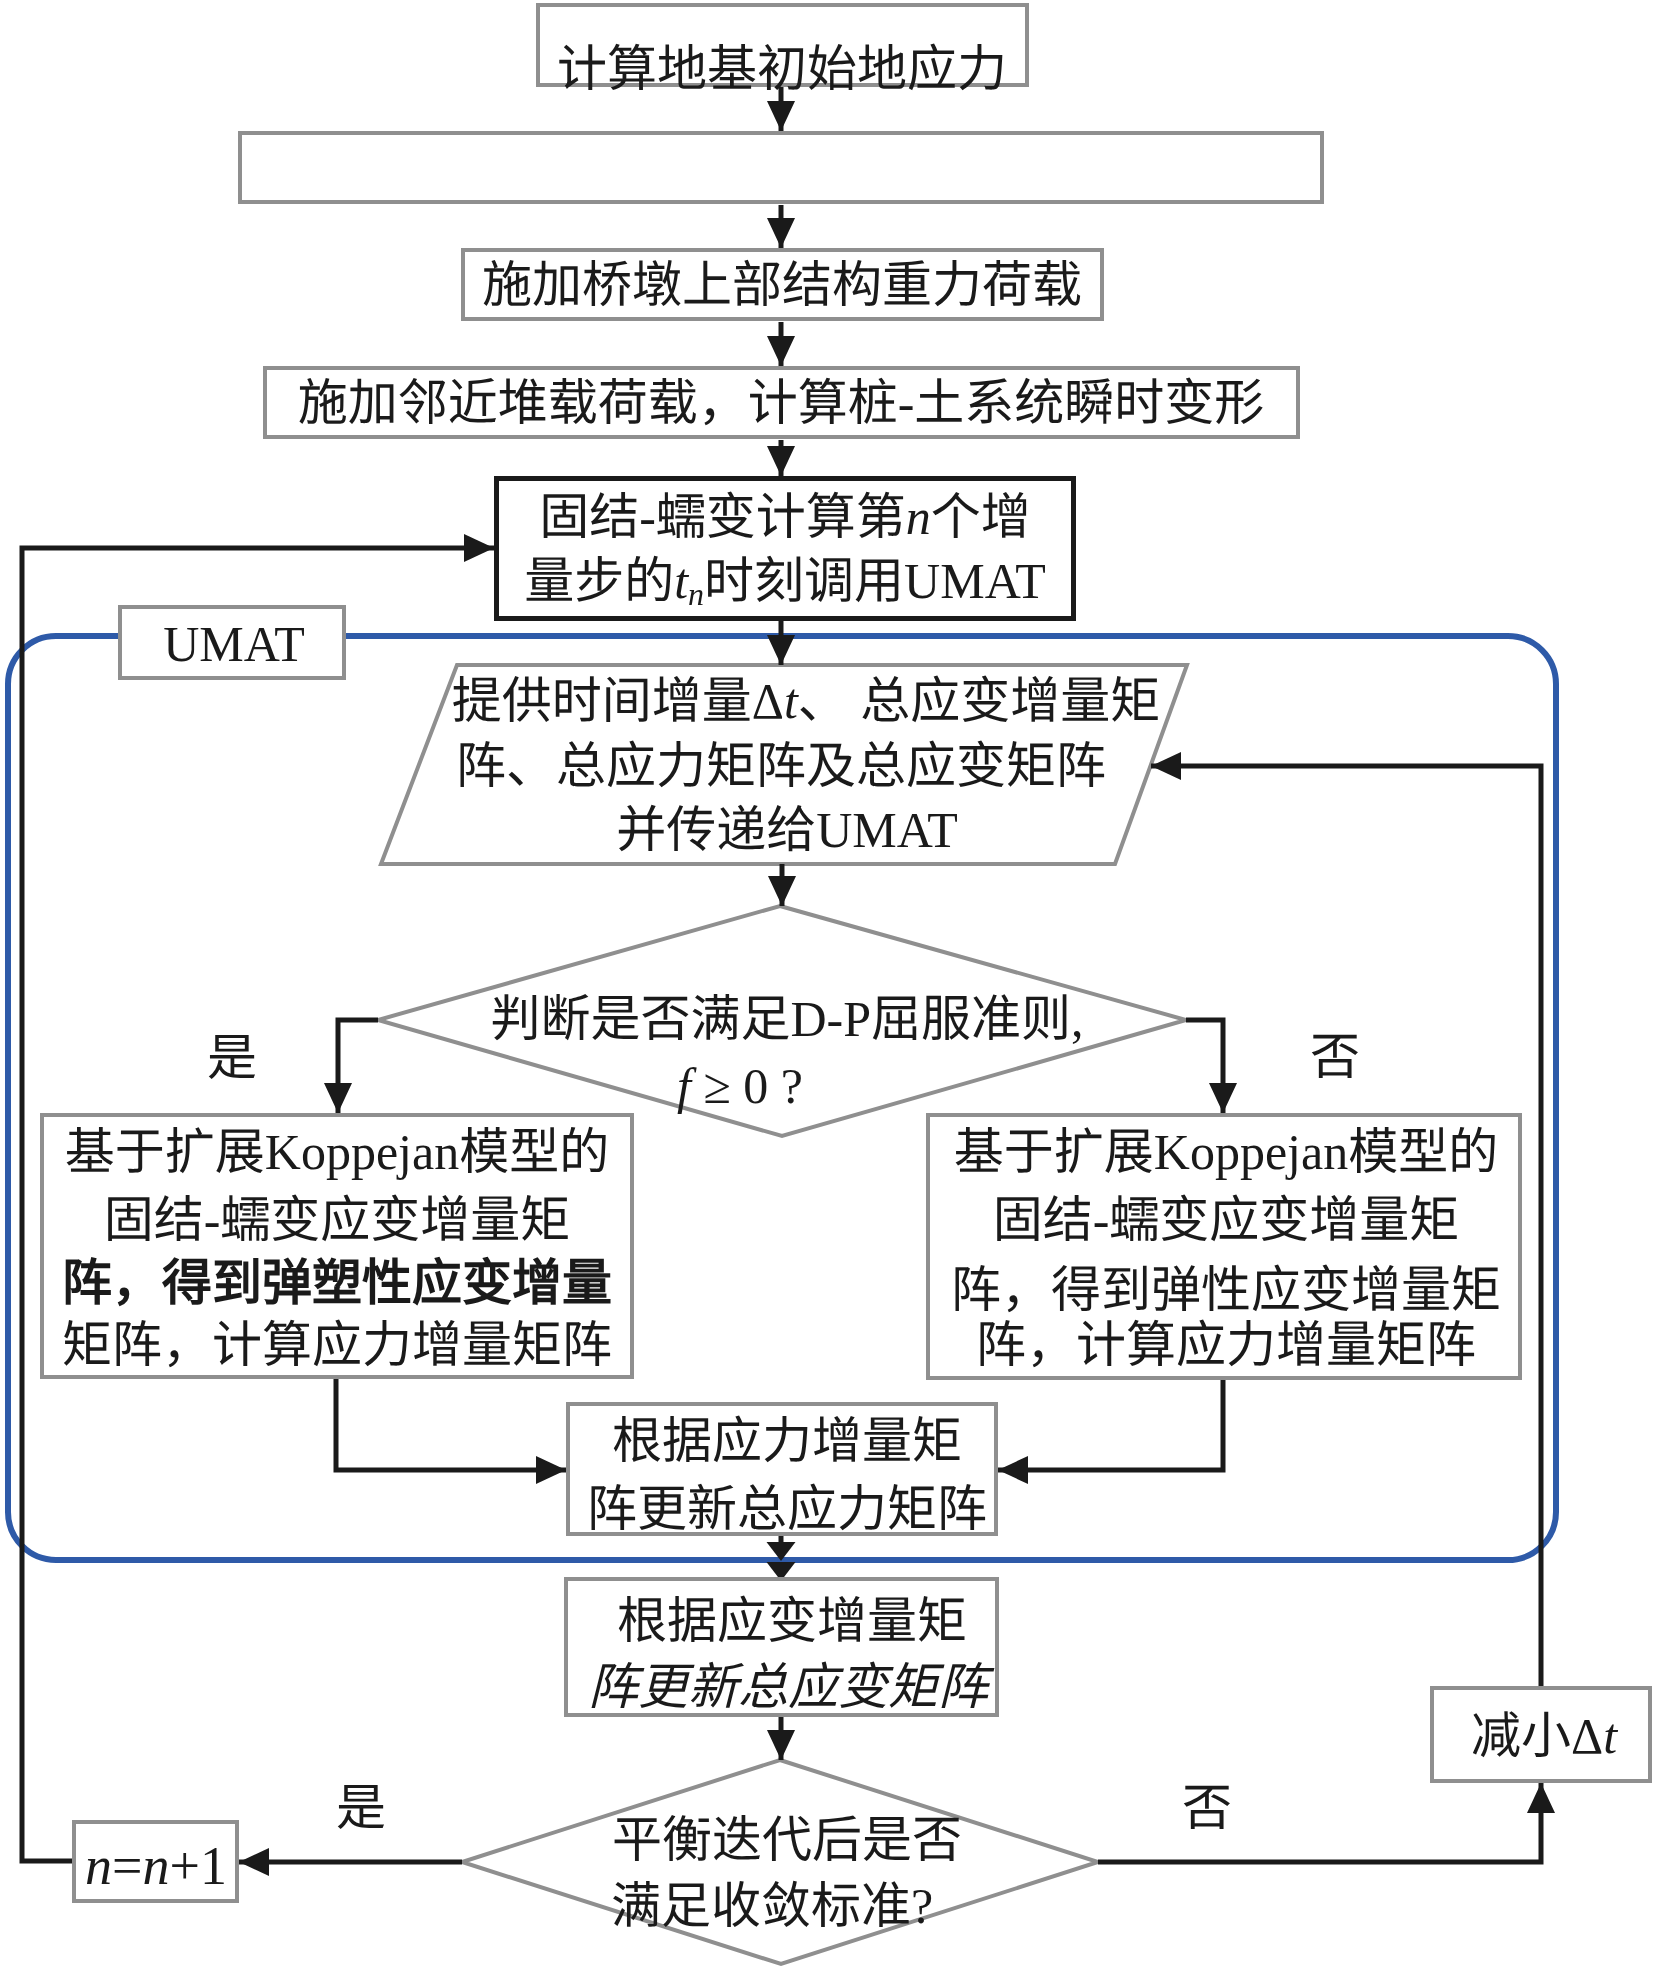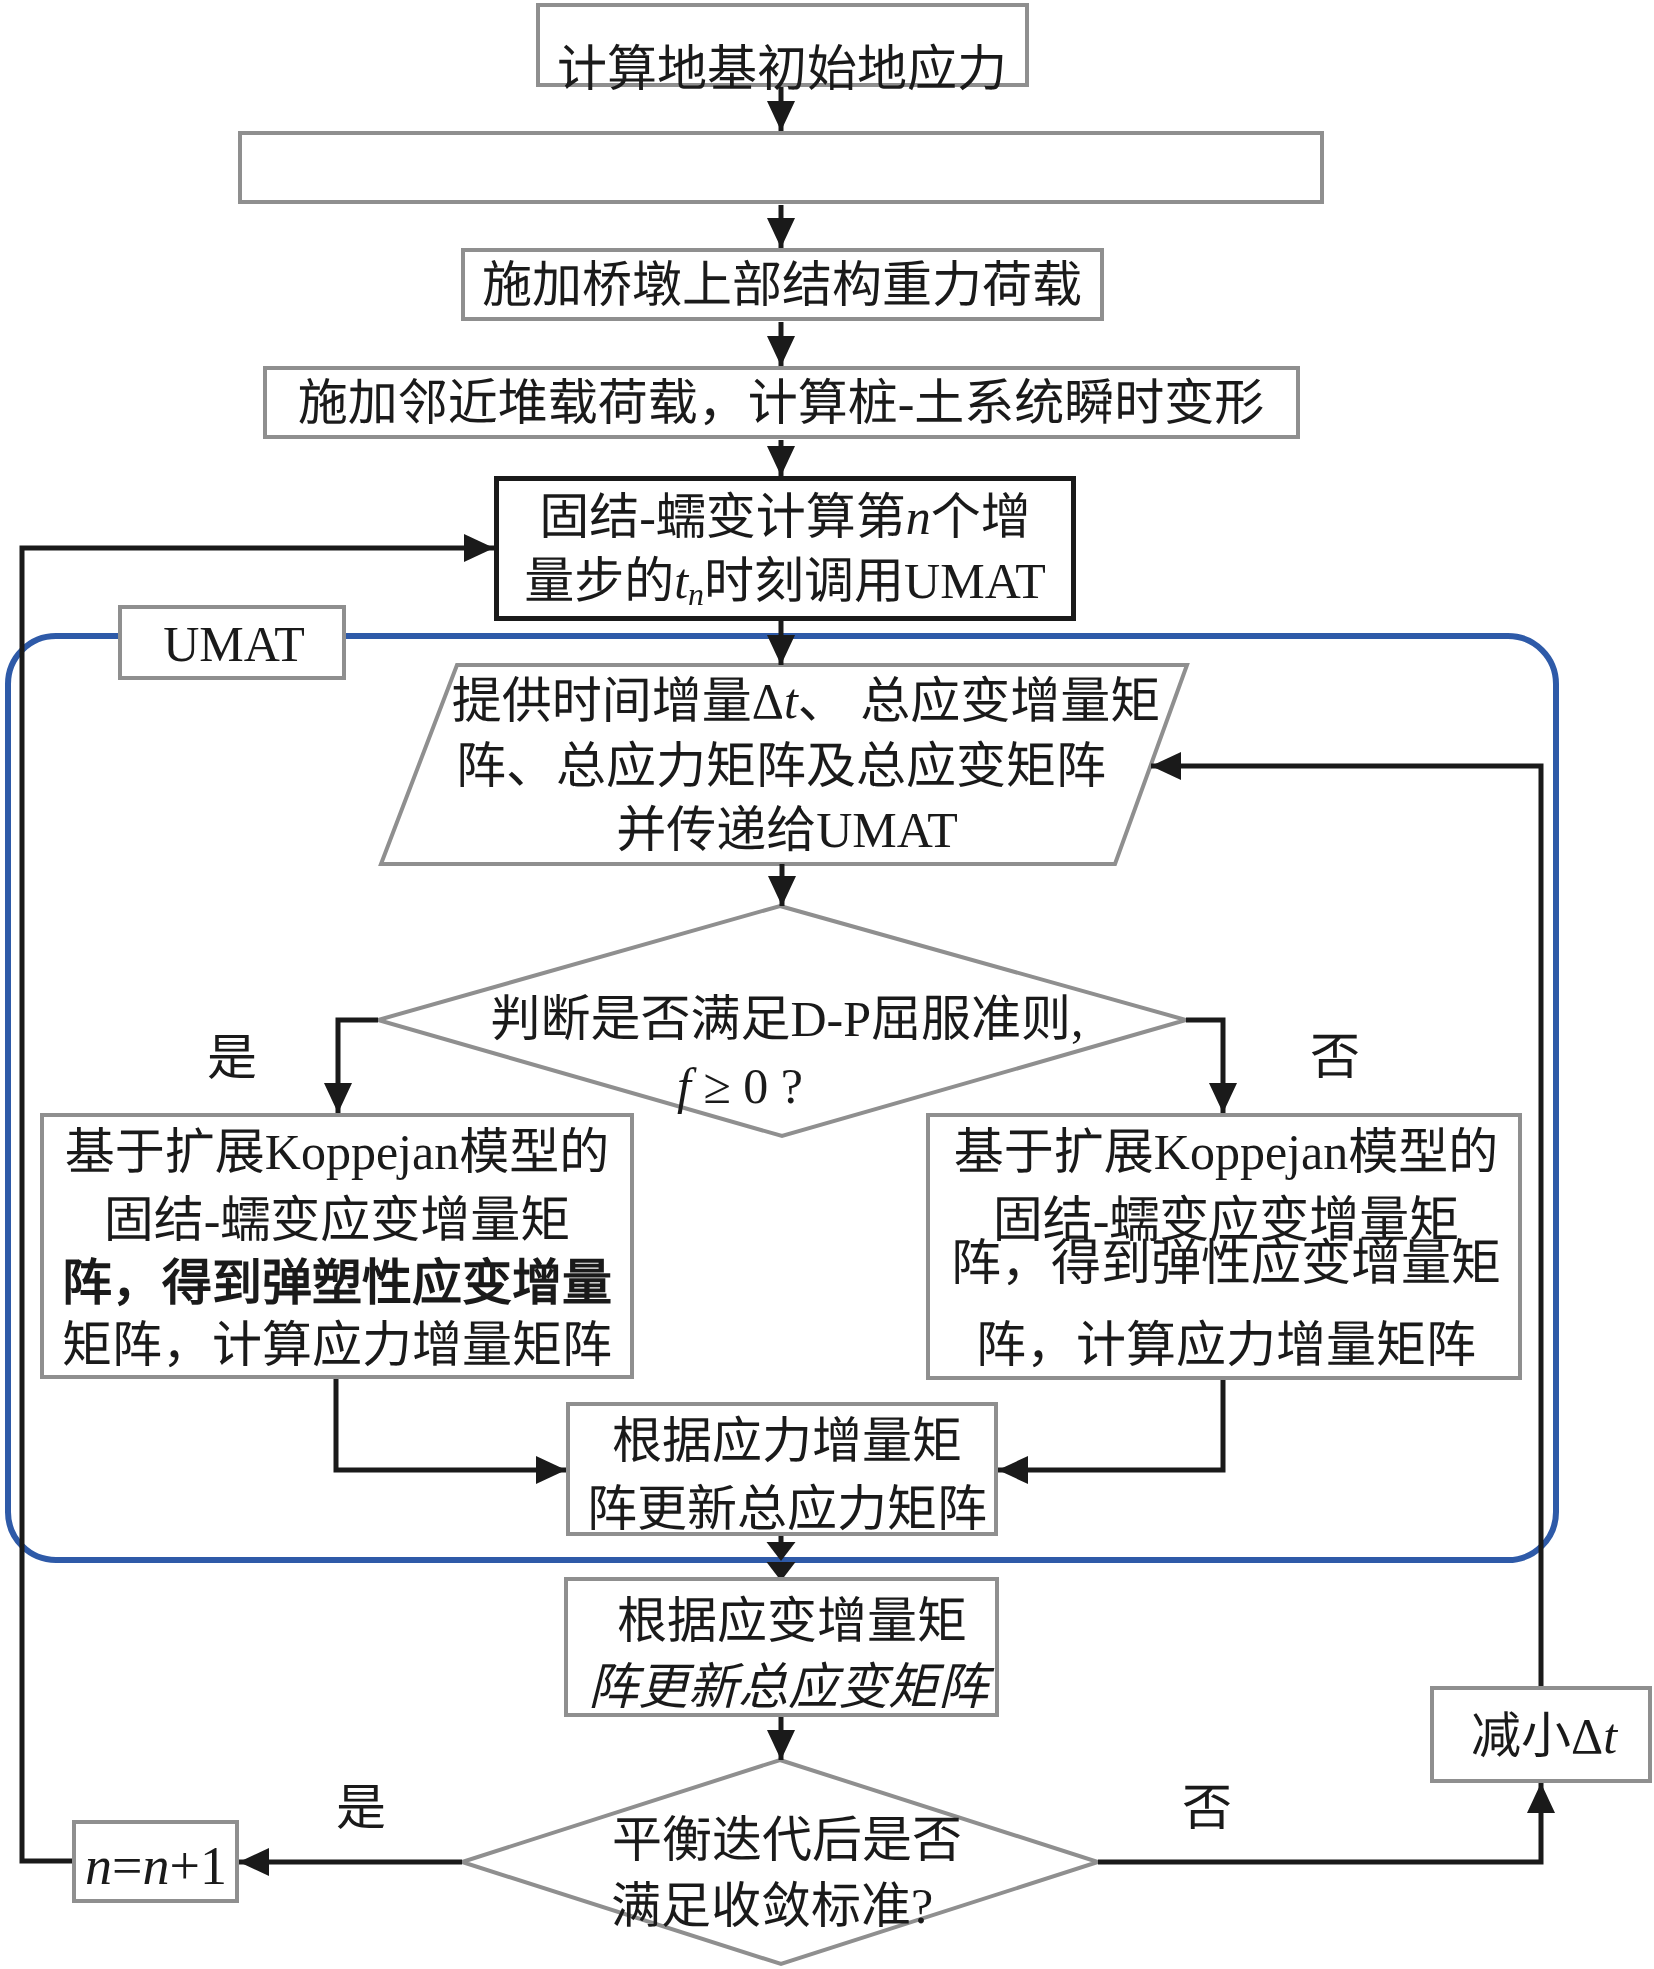--- a/index.html
+++ b/index.html
@@ -87,21 +87,21 @@
   <div class="txt" style="left:232px;top:1058px;">是</div>
   <div class="txt" style="left:1335px;top:1057px;">否</div>
 
   <div class="txt" style="left:337px;top:1152px;">基于扩展Koppejan模型的</div>
   <div class="txt" style="left:337px;top:1220px;">固结-蠕变应变增量矩</div>
   <div class="txt" style="left:337px;top:1283px;font-weight:bold;">阵，得到弹塑性应变增量</div>
   <div class="txt" style="left:337px;top:1345px;">矩阵，计算应力增量矩阵</div>
 
   <div class="txt" style="left:1226px;top:1152px;">基于扩展Koppejan模型的</div>
   <div class="txt" style="left:1226px;top:1220px;">固结-蠕变应变增量矩</div>
-  <div class="txt" style="left:1226px;top:1263px;">阵，得到弹性应变增量矩</div>
+  <div class="txt" style="left:1226px;top:1290px;">阵，得到弹性应变增量矩</div>
   <div class="txt" style="left:787px;top:1441px;">根据应力增量矩</div>
 
   <div class="txt" style="left:1226px;top:1345px;">阵，计算应力增量矩阵</div>
   <div class="txt" style="left:787px;top:1509px;">阵更新总应力矩阵</div>
 
   <div class="txt" style="left:792px;top:1621px;">根据应变增量矩</div>
   <div class="txt" style="left:788px;top:1687px;font-style:italic;">阵更新总应变矩阵</div>
 
   <div class="txt" style="left:787px;top:1840px;">平衡迭代后是否</div>
   <div class="txt" style="left:772px;top:1906px;">满足收敛标准?</div>

